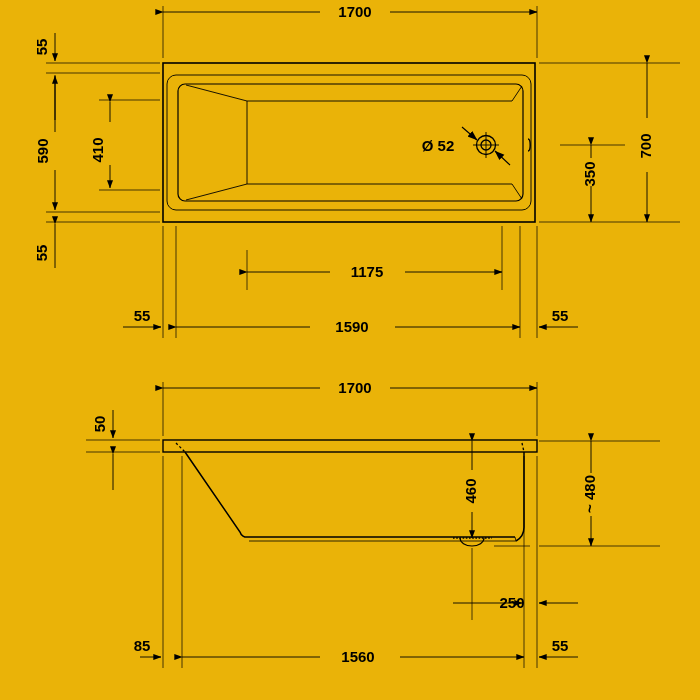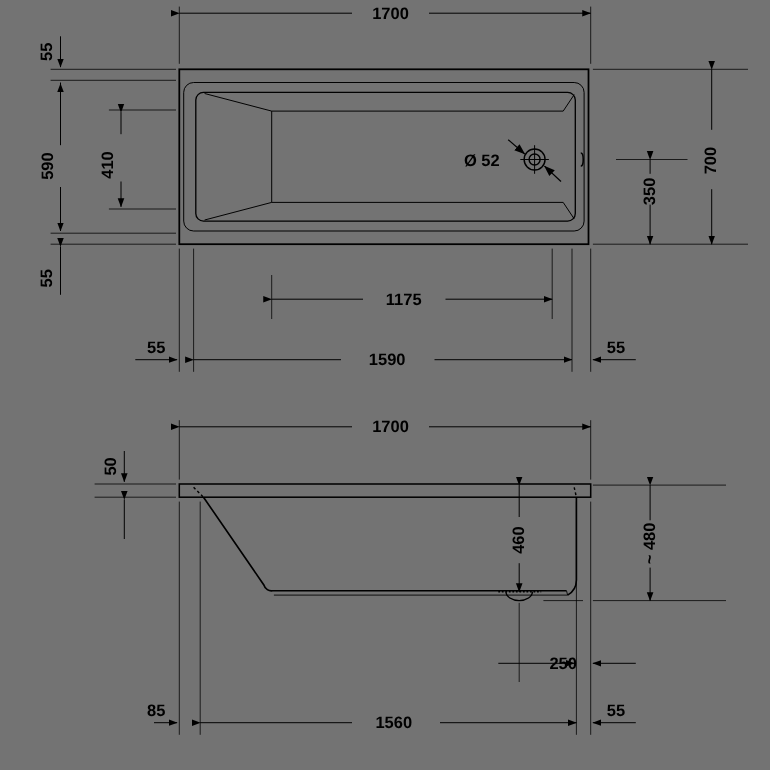--- a/index.html
+++ b/index.html
@@ -1,18 +1,18 @@
 <!DOCTYPE html>
 <html><head>
 <meta charset="utf-8">
 <style>
   html,body{margin:0;padding:0;background:#ffffff;}
   body{width:700px;height:700px;overflow:hidden;
        font-family:"Liberation Sans","DejaVu Sans",sans-serif;}
-  #sheet{position:relative;width:700px;height:700px;background:#737373;}
+  #sheet{position:relative;width:700px;height:700px;background:#eab308;}
   svg{display:block;}
   .dimtext{font-family:"Liberation Sans","DejaVu Sans",sans-serif;
            font-size:15px;font-weight:bold;fill:#000;}
 </style>
 </head>
 <body>
 
 <div id="sheet">
 <svg width="700" height="700" viewBox="0 0 700 700">
 

